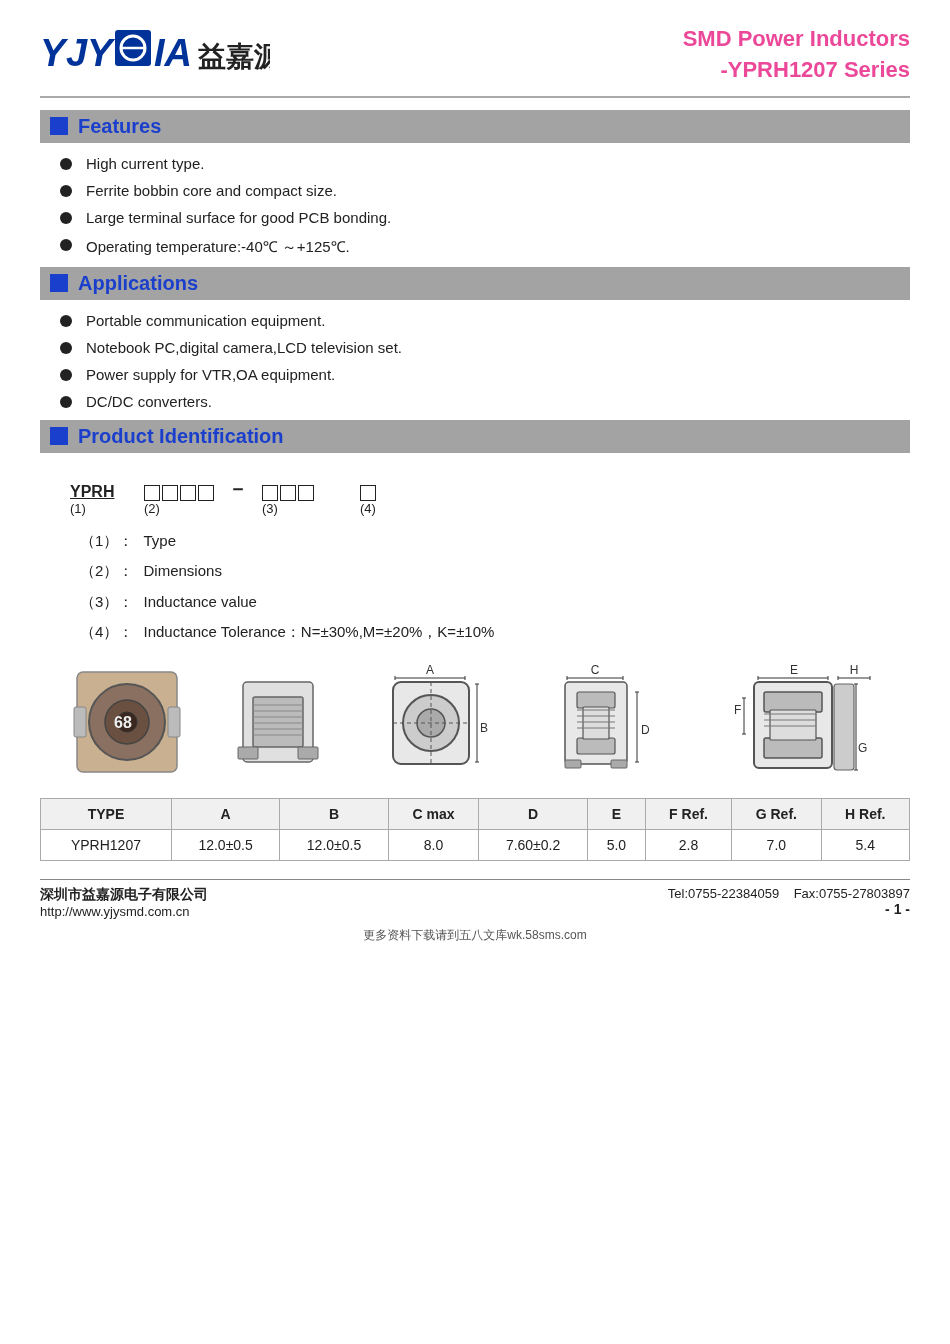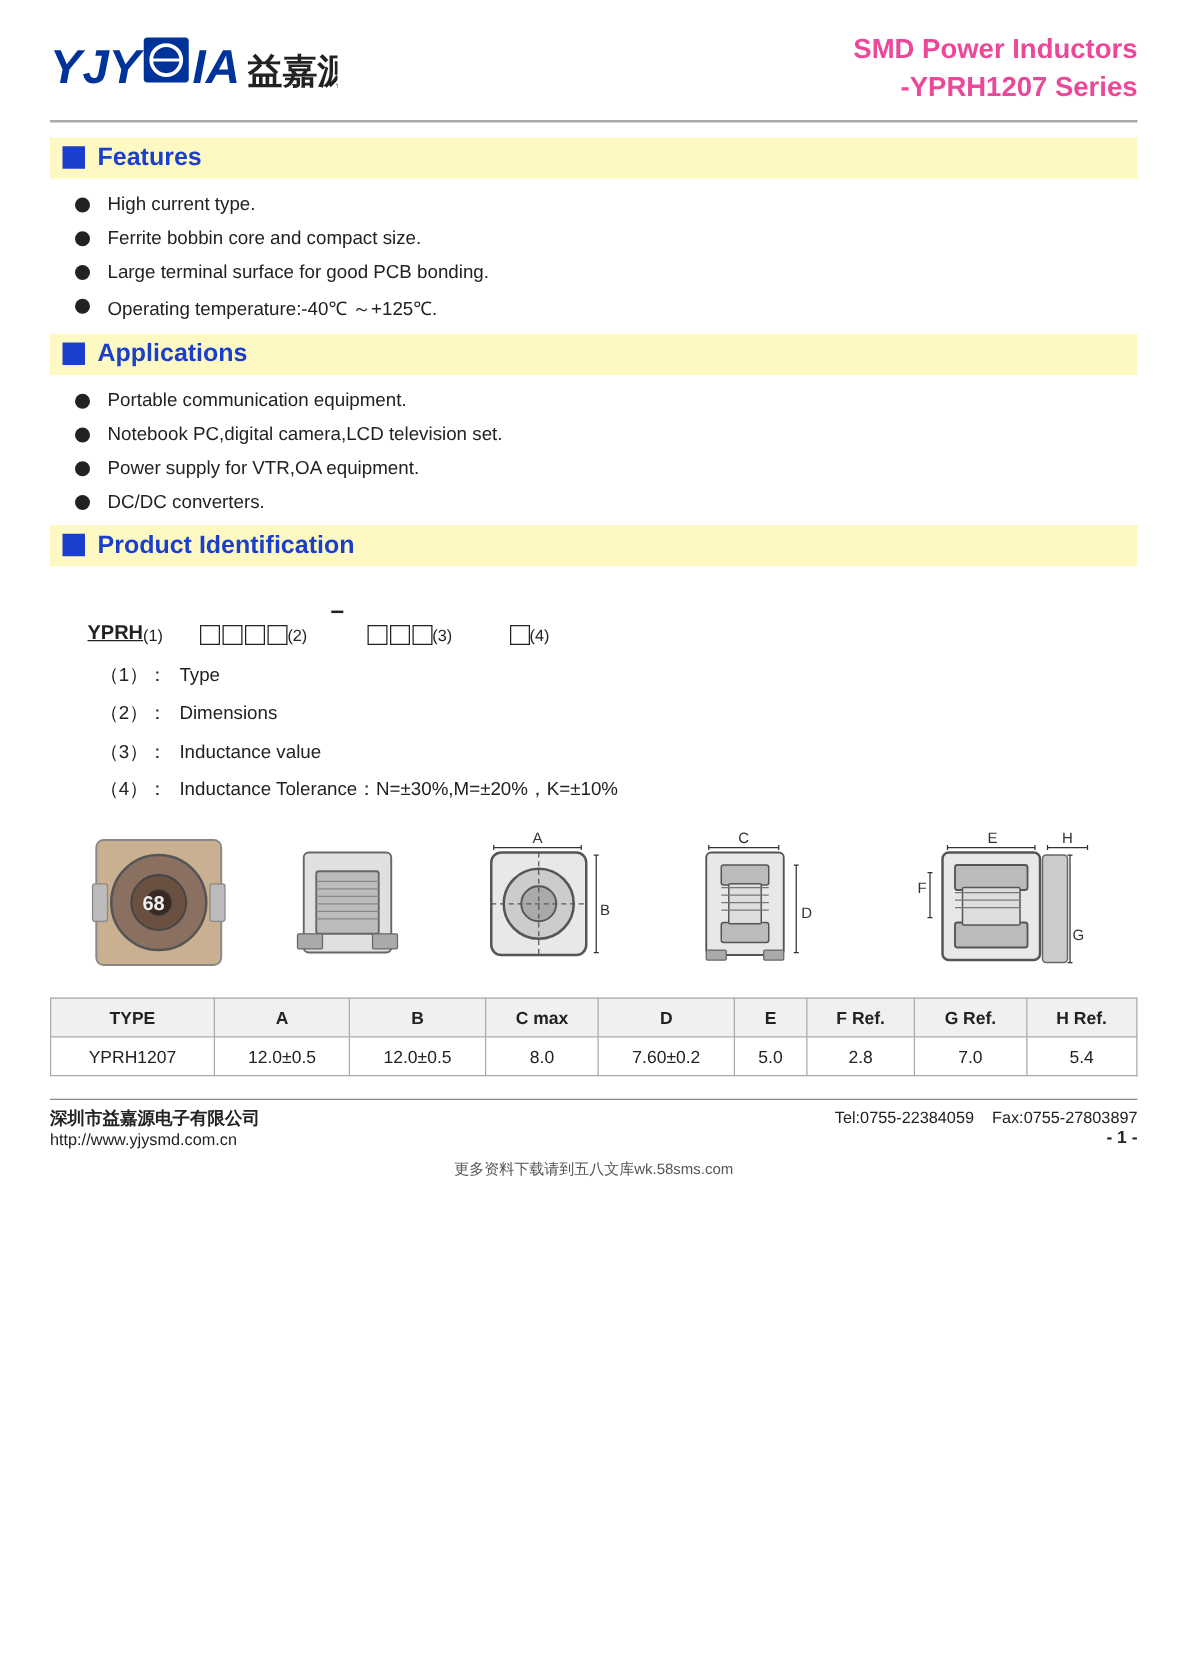--- a/index.html
+++ b/index.html
@@ -44,21 +44,21 @@
     .divider {
       border: none;
       border-top: 2px solid #aaa;
       margin: 8px 0 12px 0;
     }
 
     
     .section-header {
       display: flex;
       align-items: center;
-      background: #fef9c3;
+      background: #a3a3a3;
       padding: 5px 10px;
       margin-bottom: 12px;
       margin-top: 4px;
     }
     .section-square {
       display: inline-block;
       width: 18px;
       height: 18px;
       background: #1a3fcc;
       margin-right: 10px;
@@ -101,22 +101,22 @@
     
     .product-id-diagram {
       display: flex;
       align-items: flex-end;
       padding: 10px 30px 6px 30px;
       margin-bottom: 8px;
       gap: 8px;
     }
     .pid-group {
       display: flex;
-      flex-direction: row;
-      align-items: flex-end;
+      flex-direction: column;
+      align-items: flex-start;
     }
     .pid-box {
       width: 16px;
       height: 16px;
       border: 1.5px solid #222;
       display: inline-block;
     }
     .pid-num {
       font-size: 13px;
       color: #222;

